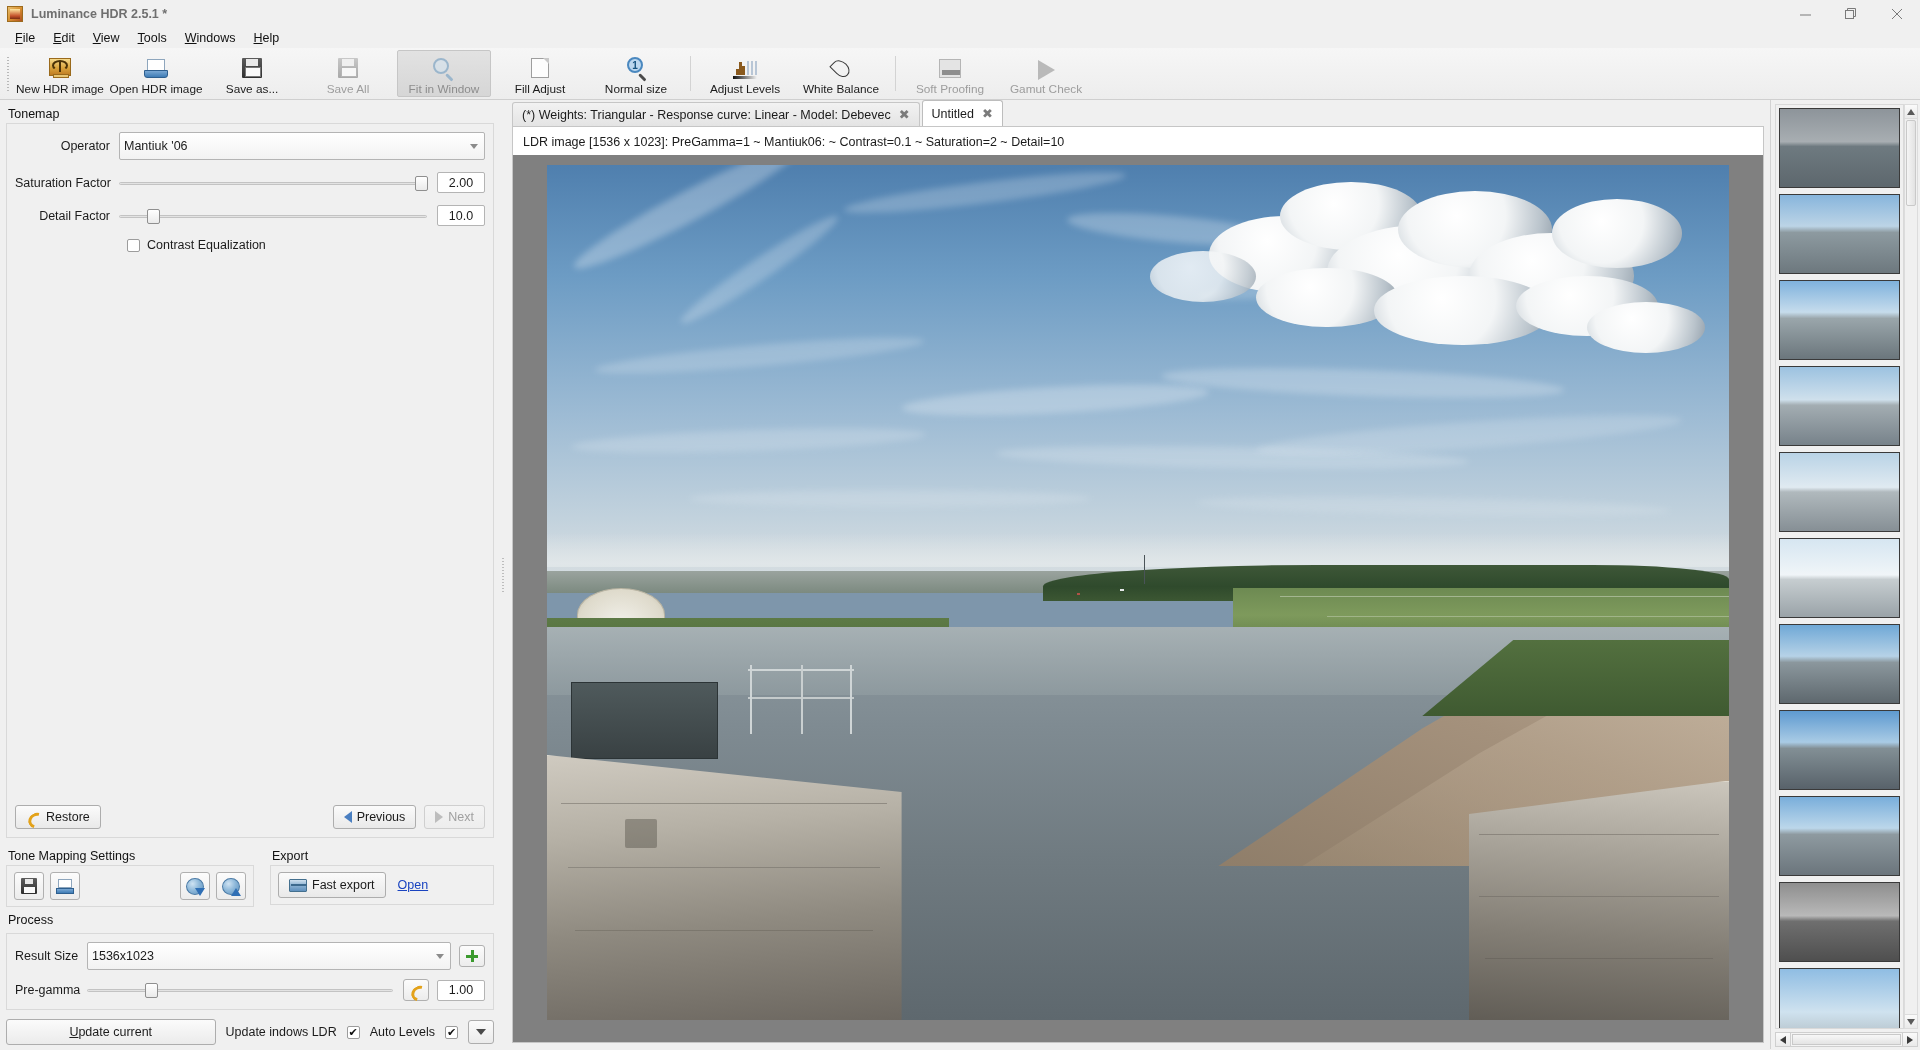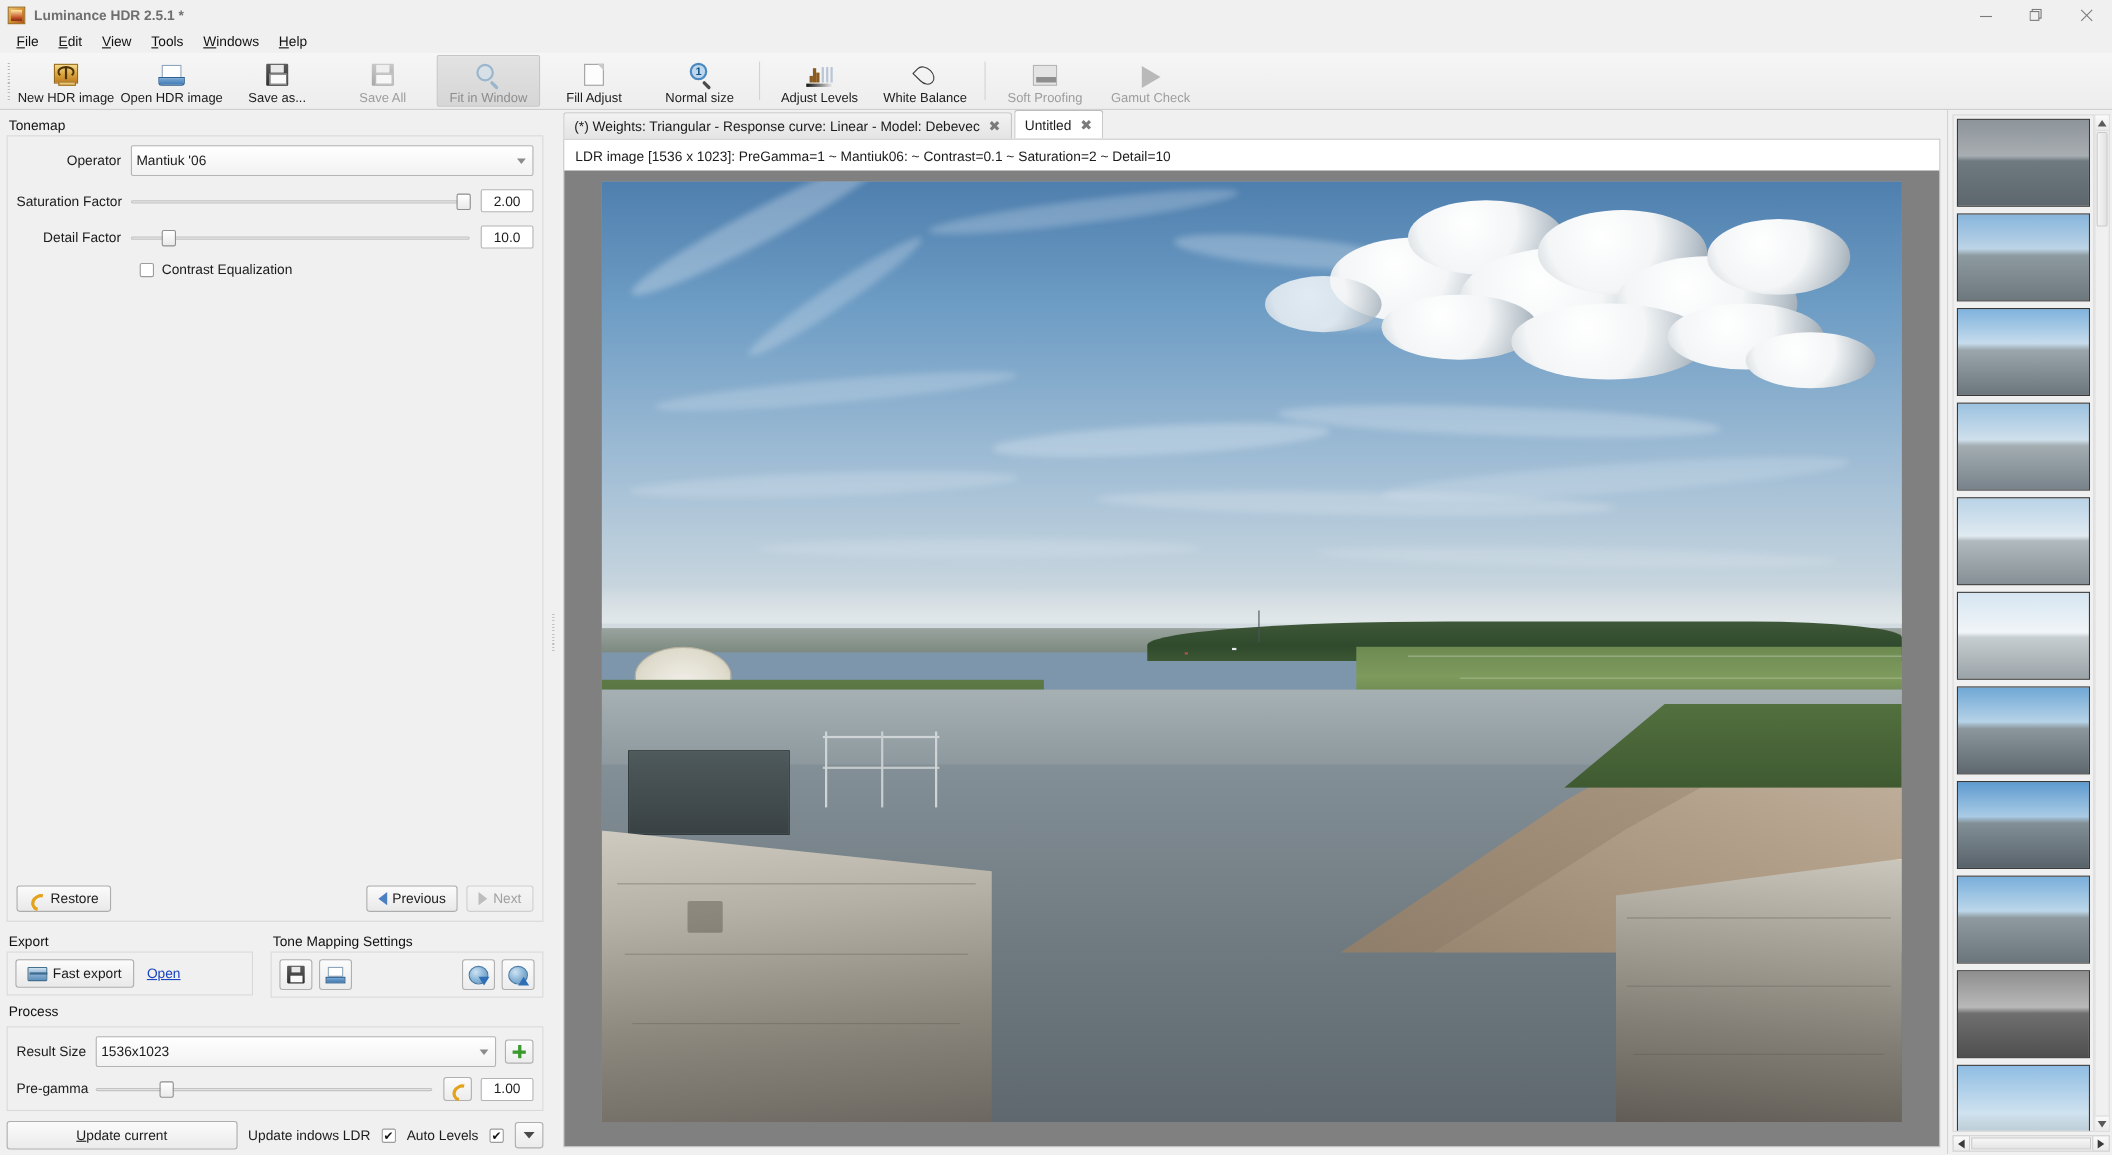--- a/index.html
+++ b/index.html
@@ -521,31 +521,20 @@
           </div>
           <div class="btn disabled">
             <span class="arrow-right gray"></span>
             <span>Next</span>
           </div>
         </div>
       </div>
     </div>
 
     <div id="settings-export-row">
-      <div id="exp-col">
-        <div class="group-title">Export</div>
-        <div class="mini-box" style="gap:12px">
-          <div class="btn" style="height:26px">
-            <span class="ic-card"></span>
-            <span>Fast export</span>
-          </div>
-          <a class="link" href="#">Open</a>
-        </div>
-      </div>
-
       <div id="tms-col">
         <div class="group-title">Tone Mapping Settings</div>
         <div class="mini-box">
           <div class="sq-btn">
             <span class="ic-floppy-sm"></span>
           </div>
           <div class="sq-btn">
             <span class="ic-open-sm">
                 <span class="pg"></span>
                 <span class="tray"></span>
@@ -556,20 +545,31 @@
               <span class="ic-globe">
                   <span class="ar down"></span>
                 </span>
             </div>
             <div class="sq-btn" style="margin-right:0">
               <span class="ic-globe">
                   <span class="ar up"></span>
                 </span>
             </div>
           </div>
+        </div>
+      </div>
+
+      <div id="exp-col">
+        <div class="group-title">Export</div>
+        <div class="mini-box" style="gap:12px">
+          <div class="btn" style="height:26px">
+            <span class="ic-card"></span>
+            <span>Fast export</span>
+          </div>
+          <a class="link" href="#">Open</a>
         </div>
       </div>
     </div>
 
     <div class="group-title" style="margin-top:6px">Process</div>
     <div id="process-box">
       <div class="row" style="margin-bottom:9px">
         <div class="row-label" style="width:72px">Result Size</div>
         <div class="combo">
           <span>1536x1023</span>

